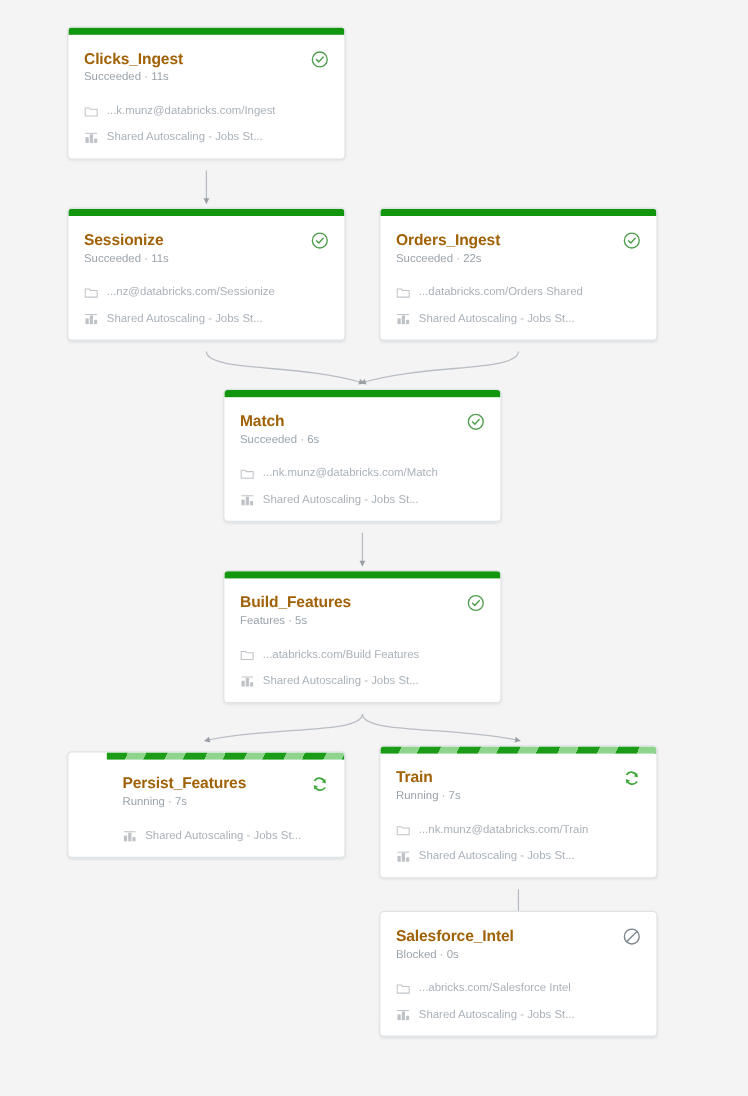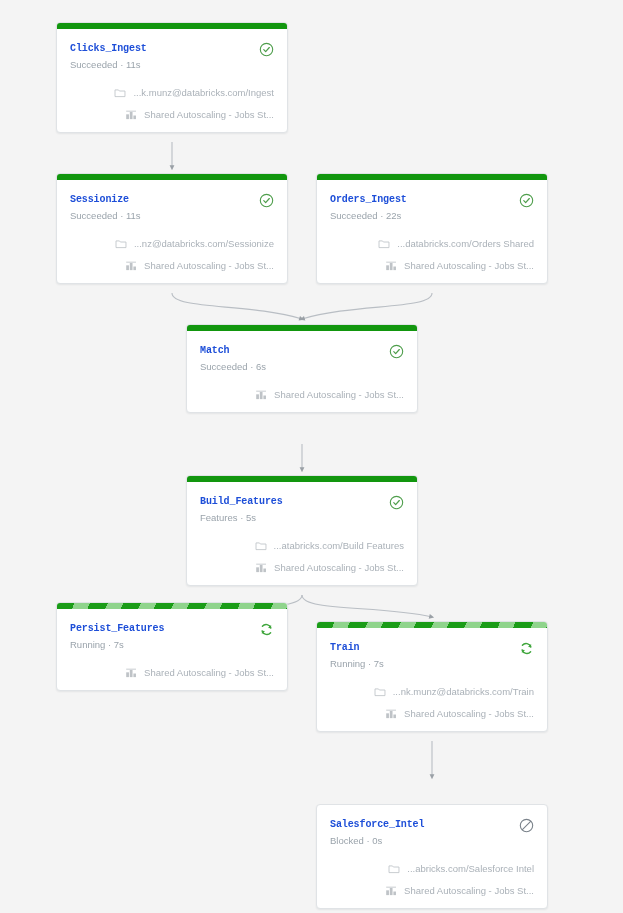--- a/index.html
+++ b/index.html
@@ -58,26 +58,25 @@
     padding: 11px 13px 9px 13px;
   }
 
   .node-head {
     display: flex;
     align-items: flex-start;
     justify-content: space-between;
   }
 
   .node-title {
-    font-size: 10px;
+    font-size: 13px;
     font-weight: bold;
-    color: #1d4ed8;
+    color: #a16207;
     letter-spacing: -0.1px;
     line-height: 17px;
-    font-family: Liberation Mono, monospace;
   }
 
   .node-status {
     font-size: 9.5px;
     color: #9aa3ab;
     margin-top: 2px;
     line-height: 12px;
   }
 
   .status-icon {
@@ -89,21 +88,20 @@
 
   .node-meta {
     margin-top: 16px;
   }
 
   .meta-row {
     display: flex;
     align-items: center;
     gap: 7px;
     margin-bottom: 10px;
-    justify-content: flex-end;
   }
   .meta-row:last-child { margin-bottom: 2px; }
 
   .meta-icon {
     width: 12px;
     height: 12px;
     flex: 0 0 12px;
     opacity: 0.55;
   }
 
@@ -251,20 +249,26 @@
           <div class="node-status">Succeeded · 6s</div>
         </div>
         <svg class="status-icon" viewBox="0 0 16 16">
           <circle cx="8" cy="8" r="6.6" fill="none" stroke="#4f9e4c" stroke-width="1.2"></circle>
           <path d="M5.1,8.2 L7.1,10.2 L11,5.9" fill="none" stroke="#4f9e4c" stroke-width="1.3" stroke-linecap="round" stroke-linejoin="round"></path>
         </svg>
       </div>
       <div class="node-meta">
         <div class="meta-row">
           <svg class="meta-icon" viewBox="0 0 14 14">
+            <path d="M1.2,3.4 L5.2,3.4 L6.3,4.7 L12.8,4.7 L12.8,11.2 L1.2,11.2 Z" fill="none" stroke="#8b939b" stroke-width="1"></path>
+          </svg>
+          <span class="meta-text">...nk.munz@databricks.com/Match</span>
+        </div>
+        <div class="meta-row">
+          <svg class="meta-icon" viewBox="0 0 14 14">
             <rect x="1.4" y="6.2" width="3.2" height="5.6" fill="#8b939b"></rect>
             <rect x="5.6" y="3.4" width="3.2" height="8.4" fill="#8b939b"></rect>
             <rect x="9.8" y="7.6" width="3.0" height="4.2" fill="#8b939b"></rect>
             <rect x="1.4" y="2.0" width="11.4" height="1.0" fill="#8b939b"></rect>
           </svg>
           <span class="meta-text">Shared Autoscaling - Jobs St...</span>
         </div>
       </div>
     </div>
   </div>
@@ -295,21 +299,21 @@
             <rect x="5.6" y="3.4" width="3.2" height="8.4" fill="#8b939b"></rect>
             <rect x="9.8" y="7.6" width="3.0" height="4.2" fill="#8b939b"></rect>
             <rect x="1.4" y="2.0" width="11.4" height="1.0" fill="#8b939b"></rect>
           </svg>
           <span class="meta-text">Shared Autoscaling - Jobs St...</span>
         </div>
       </div>
     </div>
   </div>
 
-  <div class="task-node" style="left:56px; top:602px;">
+  <div class="task-node" style="left:56px; top:626px;padding-left:32px;">
     <div class="status-bar running"></div>
     <div class="node-body">
       <div class="node-head">
         <div>
           <div class="node-title">Persist_Features</div>
           <div class="node-status">Running · 7s</div>
         </div>
         <svg class="status-icon" viewBox="0 0 16 16">
           <path d="M12.6,6.4 A5.2,5.2 0 0 0 3.6,4.6" fill="none" stroke="#3fa63c" stroke-width="1.5" stroke-linecap="round"></path>
           <path d="M3.4,9.6 A5.2,5.2 0 0 0 12.4,11.4" fill="none" stroke="#3fa63c" stroke-width="1.5" stroke-linecap="round"></path>
@@ -359,21 +363,21 @@
             <rect x="5.6" y="3.4" width="3.2" height="8.4" fill="#8b939b"></rect>
             <rect x="9.8" y="7.6" width="3.0" height="4.2" fill="#8b939b"></rect>
             <rect x="1.4" y="2.0" width="11.4" height="1.0" fill="#8b939b"></rect>
           </svg>
           <span class="meta-text">Shared Autoscaling - Jobs St...</span>
         </div>
       </div>
     </div>
   </div>
 
-  <div class="task-node" style="left:316px; top:804px;">
+  <div class="task-node" style="left:316px; top:759px;">
 
     <div class="node-body">
       <div class="node-head">
         <div>
           <div class="node-title">Salesforce_Intel</div>
           <div class="node-status">Blocked · 0s</div>
         </div>
         <svg class="status-icon" viewBox="0 0 16 16">
           <circle cx="8" cy="8" r="6.6" fill="none" stroke="#7b838b" stroke-width="1.2"></circle>
           <path d="M3.6,12.4 L12.4,3.6" fill="none" stroke="#7b838b" stroke-width="1.2" stroke-linecap="round"></path>

